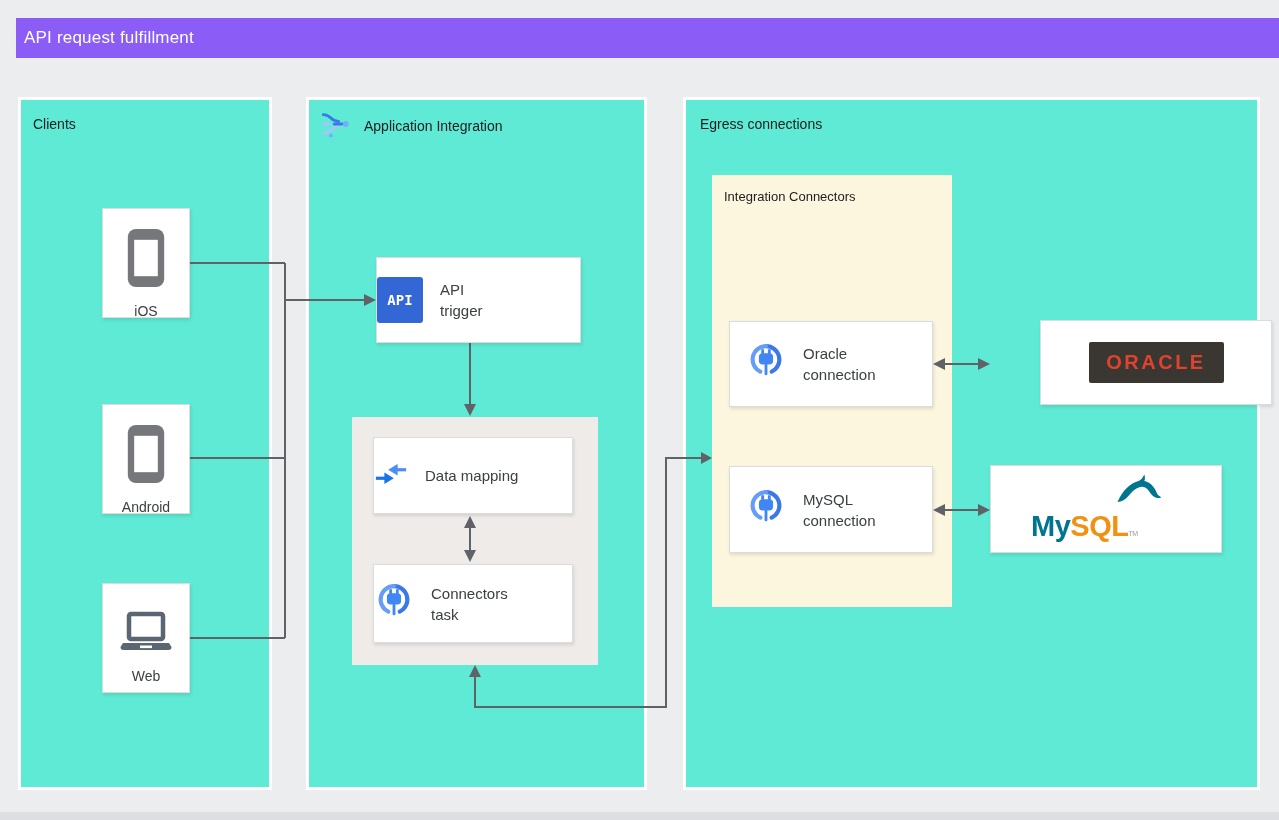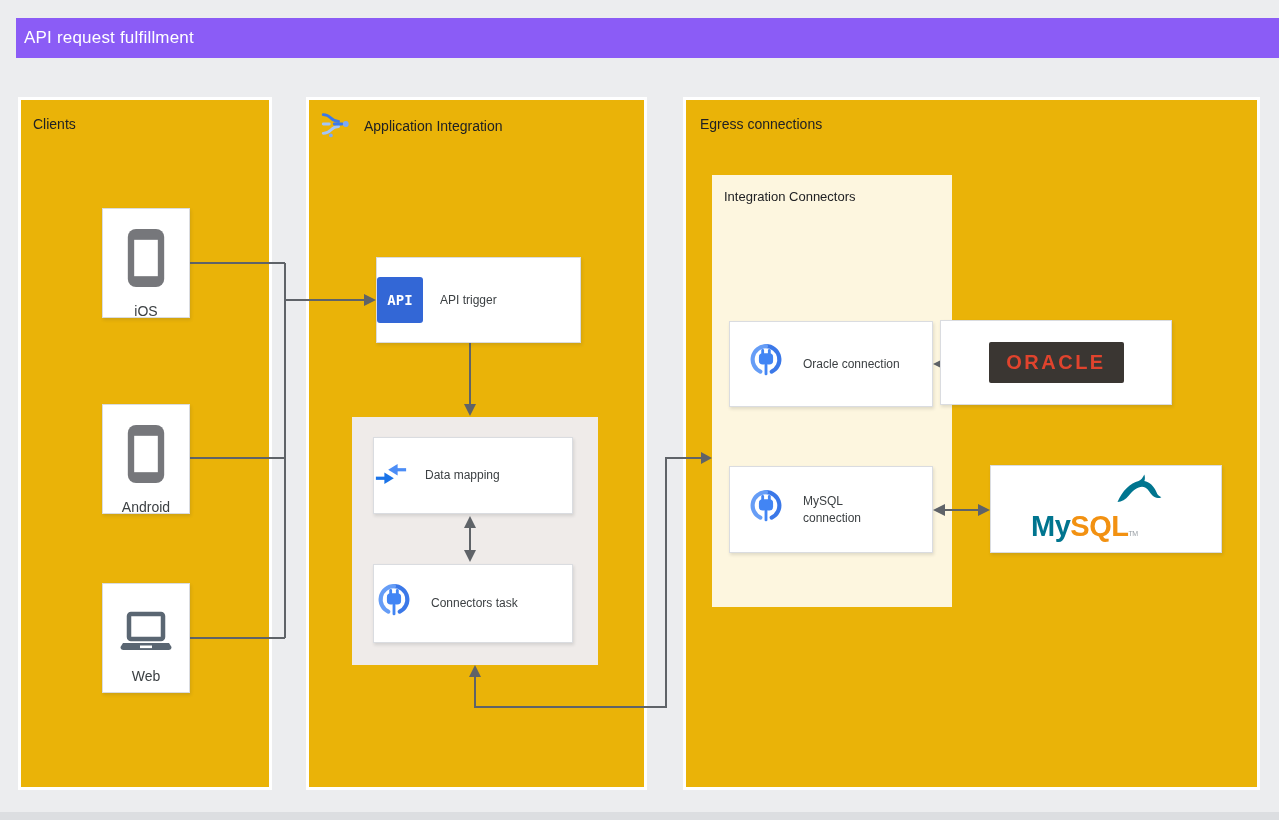--- a/index.html
+++ b/index.html
@@ -5,21 +5,21 @@
   html,body{margin:0;padding:0;background:#ECEDEF;}
   .canvas{position:relative;width:1279px;height:820px;background:#ECEDEF;
           font-family:"Liberation Sans",sans-serif;overflow:hidden;}
 
   
   .titlebar{position:absolute;left:16px;top:18px;width:1263px;height:40px;
             background:#8b5cf6;color:#FFFFFF;display:flex;align-items:center;
             padding-left:8px;box-sizing:border-box;font-size:17px;letter-spacing:.2px;}
 
   
-  .zone{position:absolute;background:#eab308;border:3px solid #FFFFFF;box-sizing:border-box;z-index:1;}
+  .zone{position:absolute;background:#5eead4;border:3px solid #FFFFFF;box-sizing:border-box;z-index:1;}
   #zone-clients{left:18px;top:97px;width:254px;height:693px;}
   #zone-appint {left:306px;top:97px;width:341px;height:693px;}
   #zone-egress {left:683px;top:97px;width:577px;height:693px;}
   .zone-label{position:absolute;left:12px;top:16px;font-size:14px;color:#202124;}
   .zone-header{position:absolute;left:10px;top:7px;display:flex;align-items:center;gap:11px;}
   .zone-header .zh-label{font-size:14px;color:#202124;}
 
   
   .groupbox{position:absolute;box-sizing:border-box;z-index:1;}
   #box-tasks{left:352px;top:417px;width:246px;height:248px;background:#EFEBE9;}
@@ -28,21 +28,21 @@
 
   
   .wires{position:absolute;left:0;top:0;z-index:2;pointer-events:none;}
 
   
   .card{position:absolute;background:#FFFFFF;border:1px solid #DADCE0;box-sizing:border-box;
         box-shadow:1px 2px 3px rgba(60,64,67,.15);z-index:3;}
   .device-card{display:flex;flex-direction:column;align-items:center;padding-top:19px;}
   .device-card .dev-label{margin-top:11px;font-size:14px;color:#3C4043;}
   .node-card{display:flex;align-items:center;gap:17px;}
-  .node-label{font-size:12px;color:#3C4043;line-height:1.4;}
+  .node-label{font-size:15px;color:#3C4043;line-height:1.4;}
   .wrap60{width:62px;}
   .wrap95{width:100px;}
 
   
   .api-badge{width:46px;height:46px;background:#3367D6;border-radius:3px;display:flex;
              align-items:center;justify-content:center;color:#FFFFFF;
              font-family:"DejaVu Sans Mono",monospace;font-weight:bold;font-size:14px;flex:0 0 auto;}
 
   
   .logo-card{display:flex;align-items:center;justify-content:center;}
@@ -208,21 +208,21 @@
         <path d="M24 5 A16 16 0 0 0 17.2 35.5" stroke="#669DF6" stroke-width="5" fill="none" stroke-linecap="round"></path>
         <rect x="18.3" y="8.5" width="3.4" height="7.5" rx="1.6" fill="#4285F4"></rect>
         <rect x="26.3" y="8.5" width="3.4" height="7.5" rx="1.6" fill="#4285F4"></rect>
         <rect x="15.5" y="13.5" width="17" height="13.5" rx="4.5" fill="#4285F4"></rect>
         <rect x="22.3" y="26" width="3.4" height="14" rx="1.6" fill="#4285F4"></rect>
       </svg>
     </span>
     <span class="node-label wrap95">MySQL connection</span>
   </div>
 
-  <div class="card logo-card" style="left:940px;top:320px;width:232px;height:85px;">
+  <div class="card logo-card" style="left:1040px;top:320px;width:232px;height:85px;">
     <div class="oracle-box">
       <span class="oracle-text">ORACLE</span>
     </div>
   </div>
 
   <div class="card logo-card" style="left:990px;top:465px;width:232px;height:88px;">
     <div class="mysql-logo">
       <span class="mysql-dolphin">
         <svg viewBox="0 0 64 44" width="52" height="36">
           <path fill="#00758F" d="M8 38 C14 24 24 14 34 12 C37 11 39 8 41 4 C42 7 42 10 41 12

